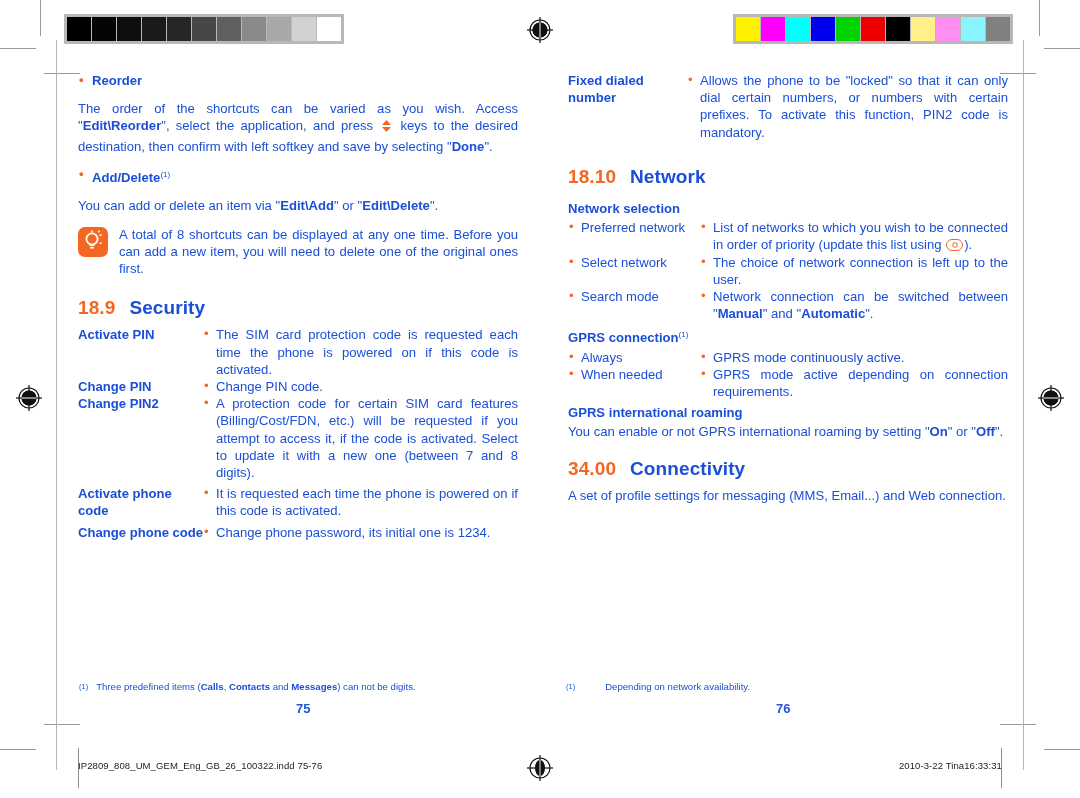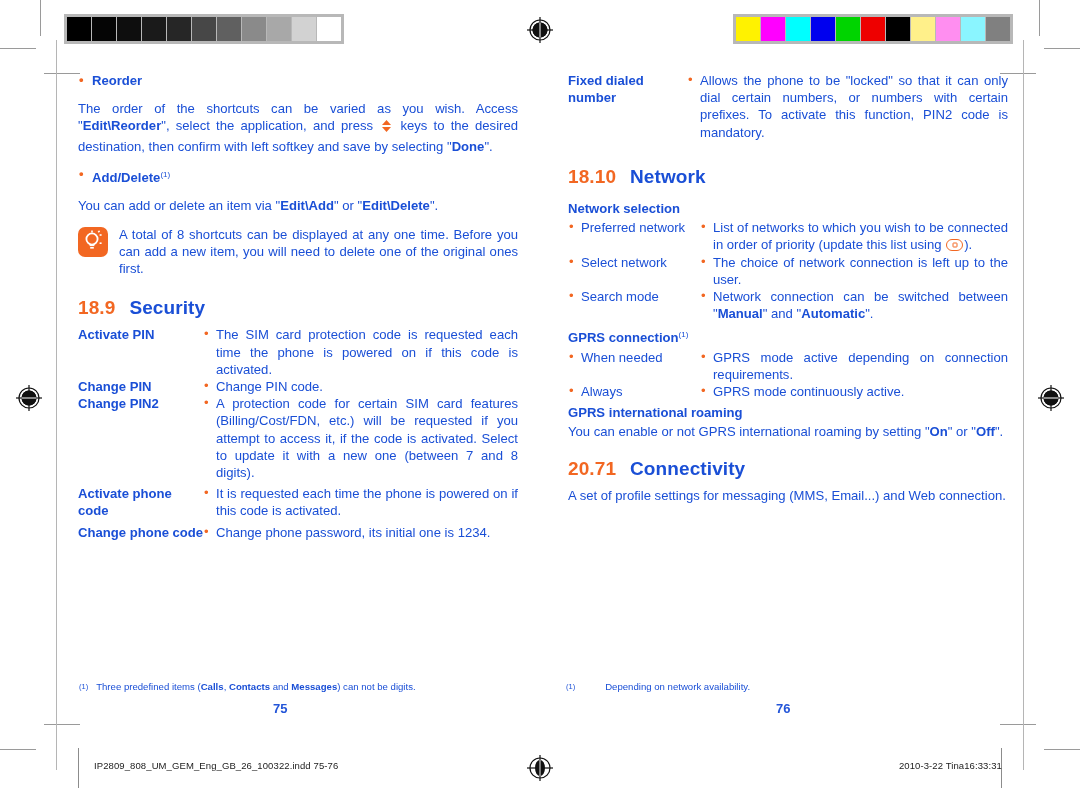--- a/index.html
+++ b/index.html
@@ -222,33 +222,33 @@
   #left-footnote  { left: 79px;  top: 680px; width: 440px; }
   #right-footnote { left: 566px; top: 680px; width: 440px; }
 
   .folio {
     position: absolute;
     font-size: 13px;
     font-weight: bold;
     color: #2355d8;
     top: 701px;
   }
-  #left-page-number  { left: 273px; }
+  #left-page-number  { left: 296px; }
   #right-page-number { left: 776px; }
 
   
   .slug {
     position: absolute;
     top: 760px;
     font-size: 9.5px;
     color: #1c1c1c;
     font-family: "Liberation Sans", sans-serif;
     letter-spacing: .1px;
   }
-  #slug-filename { left: 78px; padding-left: 16px; }
+  #slug-filename { left: 78px; }
   #slug-timestamp { right: 78px; }
 
   .slug-rule {
     position: absolute;
     width: 1px;
     height: 40px;
     background: #8c8c8c;
     top: 748px;
   }
 </style>
@@ -413,33 +413,33 @@
     </div>
 
     <div class="defrow">
       <div class="term bulleted">Search mode</div>
       <div class="desc"><span>Network connection can be switched between "</span><span class="b">Manual</span><span>" and "</span><span class="b">Automatic</span><span>".</span></div>
     </div>
 
     <div class="sub-head" style="margin-top:4px;"><span>GPRS connection</span><sup class="fn">(1)</sup></div>
 
     <div class="defrow">
+      <div class="term bulleted">Always</div>
+      <div class="desc">GPRS mode continuously active.</div>
+    </div>
+    <div class="defrow">
       <div class="term bulleted">When needed</div>
       <div class="desc">GPRS mode active depending on connection requirements.</div>
     </div>
-    <div class="defrow">
-      <div class="term bulleted">Always</div>
-      <div class="desc">GPRS mode continuously active.</div>
-    </div>
 
     <div class="sub-head" style="margin-top:3px;">GPRS international roaming</div>
 
     <p class="body"><span>You can enable or not GPRS international roaming by setting "</span><span class="b">On</span><span>" or "</span><span class="b">Off</span><span>".</span></p>
 
-    <div class="sec-head" style="margin-top:20px;"><span class="sec-num">20.71</span><span class="sec-title">Connectivity</span></div>
+    <div class="sec-head" style="margin-top:20px;"><span class="sec-num">34.00</span><span class="sec-title">Connectivity</span></div>
 
     <p class="body last">A set of profile settings for messaging (MMS, Email...) and Web connection.</p>
   </div>
 
   <div class="footnote" id="left-footnote">
     <sup class="fn-mark">(1)</sup>
     <div><span>Three predefined items (</span><span class="b">Calls</span><span>, </span><span class="b">Contacts</span><span> and </span><span class="b">Messages</span><span>) can not be digits.</span></div>
   </div>
 
   <div class="footnote" id="right-footnote">

